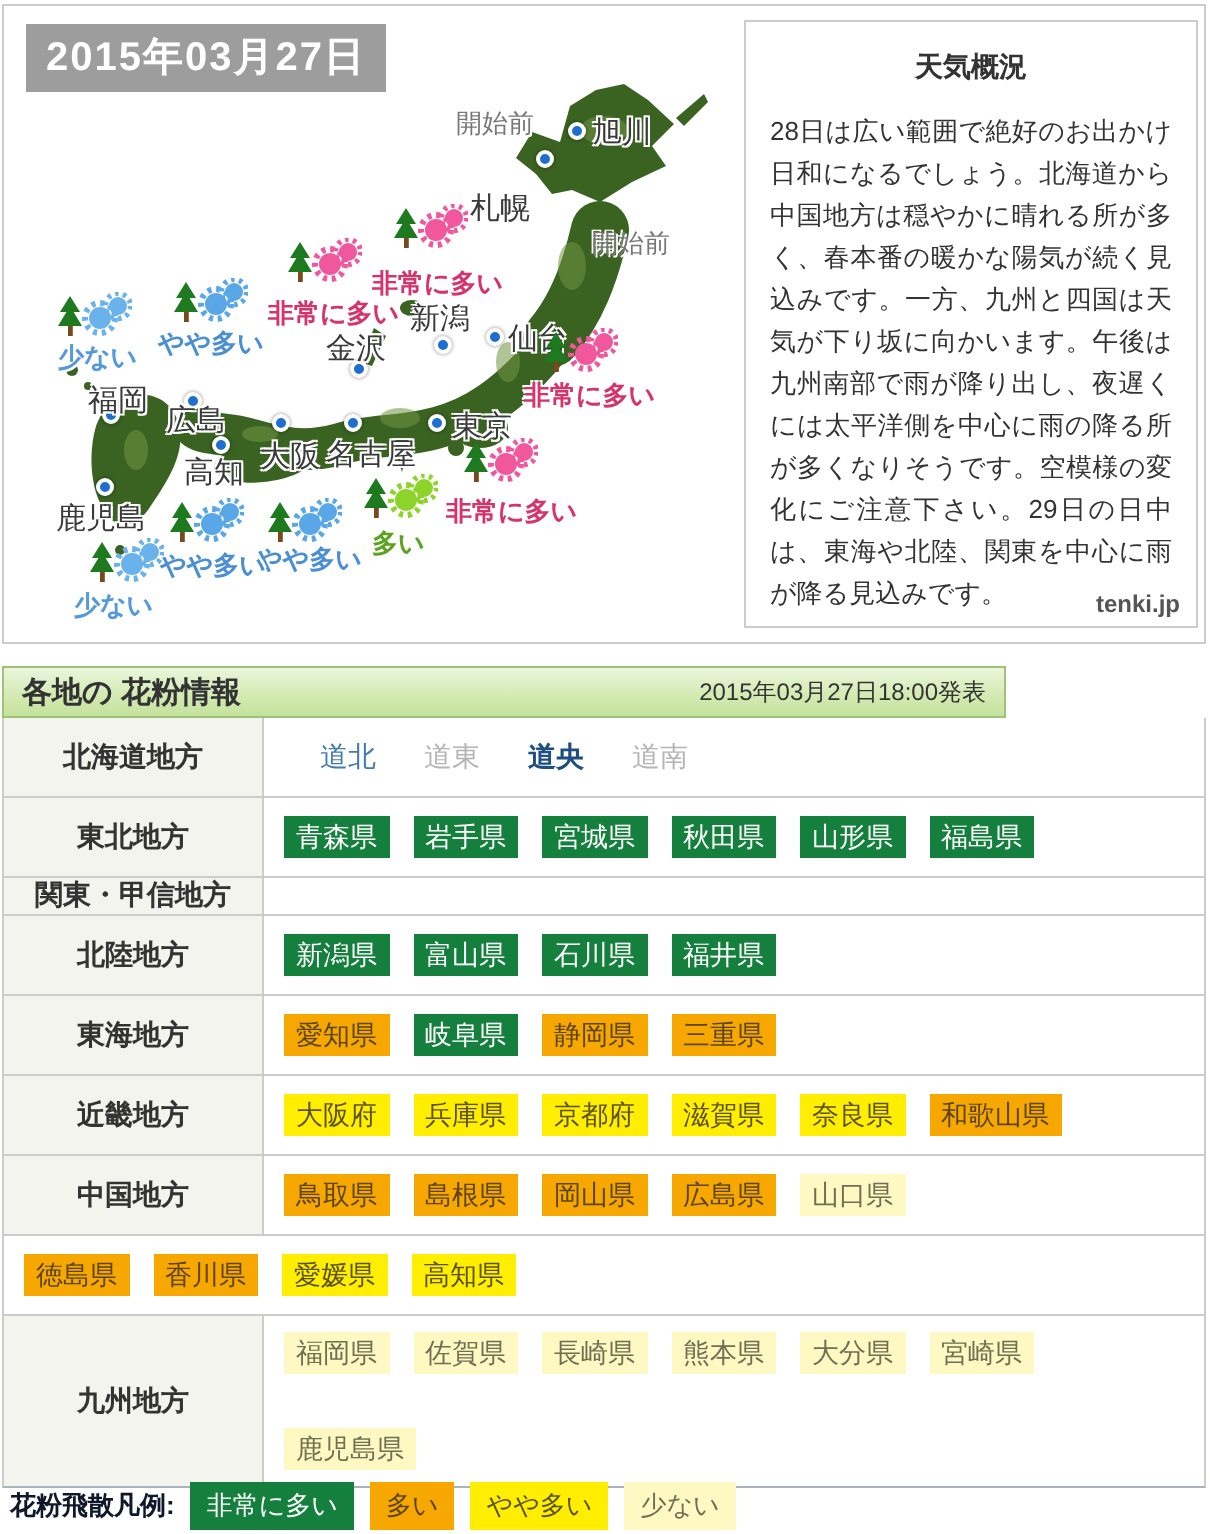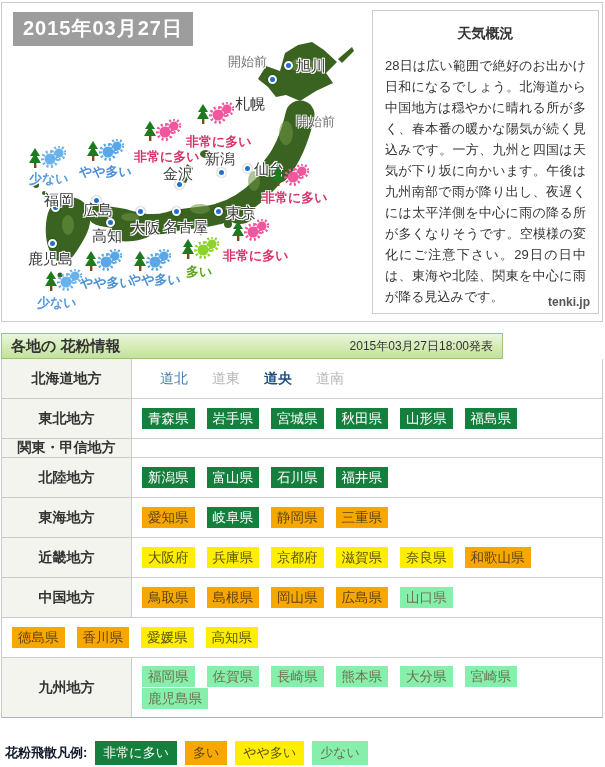--- a/index.html
+++ b/index.html
@@ -41,27 +41,27 @@
 
   
   .pollen-table { position:absolute; left:1px; top:359px; width:602px;
     border-left:1px solid #ccc; border-right:1px solid #ccc; border-bottom:1px solid #aab4be; }
   .t-row { display:flex; border-bottom:1px solid #ccc; }
   .t-row:last-child { border-bottom:none; }
   .t-label { width:130px; min-width:130px; background:#f4f4ee; border-right:1px solid #ccc;
     display:flex; align-items:center; justify-content:center;
     font-size:14px; font-weight:bold; color:#333; }
   .t-content { flex:1; display:flex; flex-wrap:wrap; align-items:center;
-    gap:1px 12px; padding:8px 10px; background:#fff; min-height:39px; }
+    gap:27px 12px; padding:8px 10px; background:#fff; min-height:39px; }
   .pref-btn { display:inline-block; font-size:13.5px; padding:3px 6px; cursor:pointer;
     line-height:15px; }
   .lv-very-high { background:#15803d; color:#fff; }
   .lv-high      { background:#f7a800; color:#5d4410; }
   .lv-medium    { background:#ffee00; color:#5a5310; }
-  .lv-low       { background:#86efac; color:#6f6f52; }
+  .lv-low       { background:#fef9c3; color:#6f6f52; }
   .hk-link { font-size:14px; cursor:pointer; margin-right:12px; }
   .hk-active1 { color:#447bae; }
   .hk-active2 { color:#1f4f82; font-weight:bold; }
   .hk-inactive { color:#b5b5b5; }
 
   
   .legend-row { position:absolute; left:5px; top:741px; display:flex; align-items:center; gap:8px; }
   .legend-label { font-size:13px; font-weight:bold; color:#0f172a; }
   .legend-chip { font-size:13px; padding:3px 8px; }
 </style>

